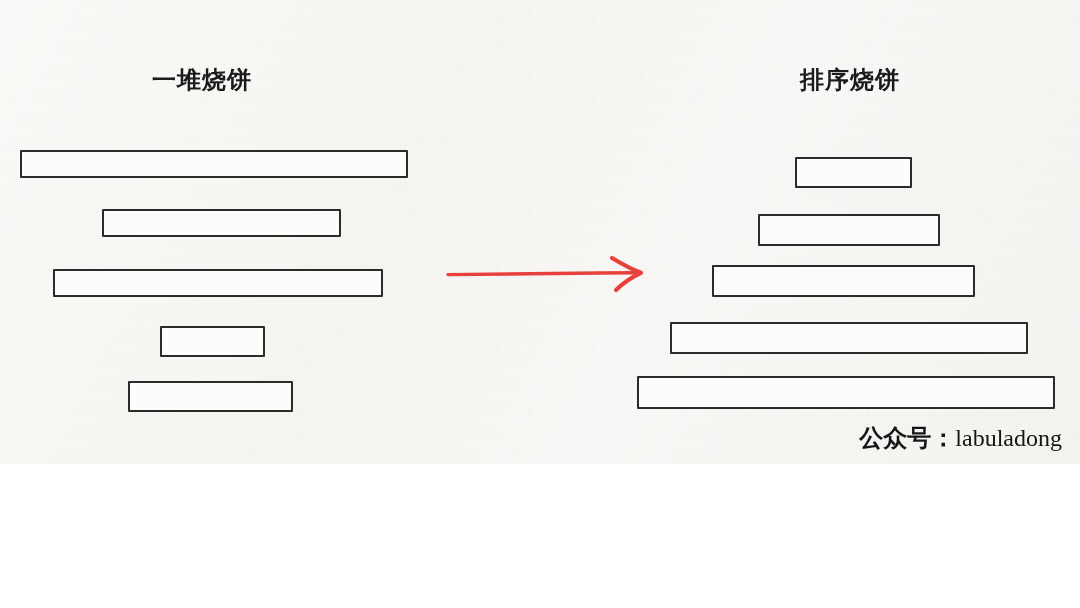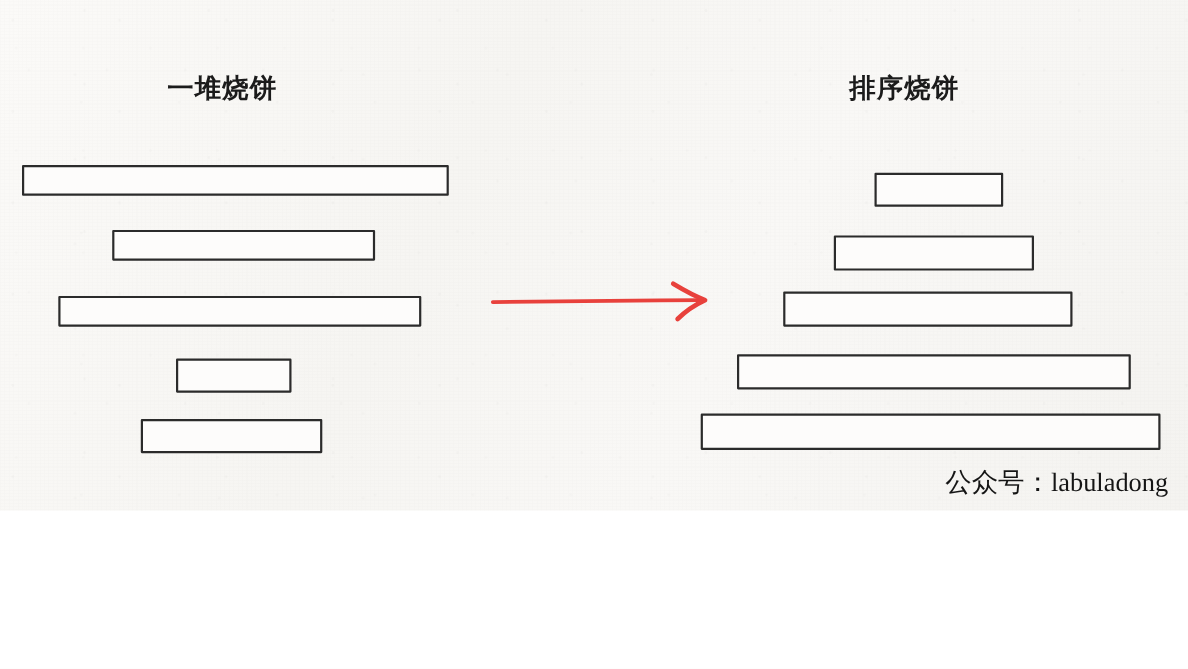--- a/index.html
+++ b/index.html
@@ -47,21 +47,21 @@
     position: absolute;
     font-family: "DejaVu Sans", "Liberation Sans", sans-serif;
     font-weight: bold;
     font-size: 24px;
     color: #1b1b1b;
     letter-spacing: 1px;
     white-space: nowrap;
     z-index: 3;
   }
   #title-left  { left: 152px; top: 64px; }
-  #title-right { left: 772px; top: 64px; }
+  #title-right { left: 800px; top: 64px; }
 
   .pancake {
     position: absolute;
     box-sizing: border-box;
     border: 2px solid #2b2b2b;
     background: #fdfcfb;
     border-radius: 1px;
     z-index: 2;
   }
 
@@ -86,21 +86,21 @@
   #watermark {
     position: absolute;
     right: 18px;
     bottom: 10px;
     font-family: "DejaVu Sans", "Liberation Sans", sans-serif;
     font-size: 24px;
     color: #151515;
     white-space: nowrap;
     z-index: 3;
   }
-  #watermark .wm-cn { font-weight: normal; }
+  #watermark .wm-cn { font-weight: bold; }
   #watermark .wm-en {
     font-family: "Liberation Serif", "DejaVu Serif", serif;
     font-weight: normal;
   }
 </style>
 </head>
 <body>
 
 <div id="canvas">
 

